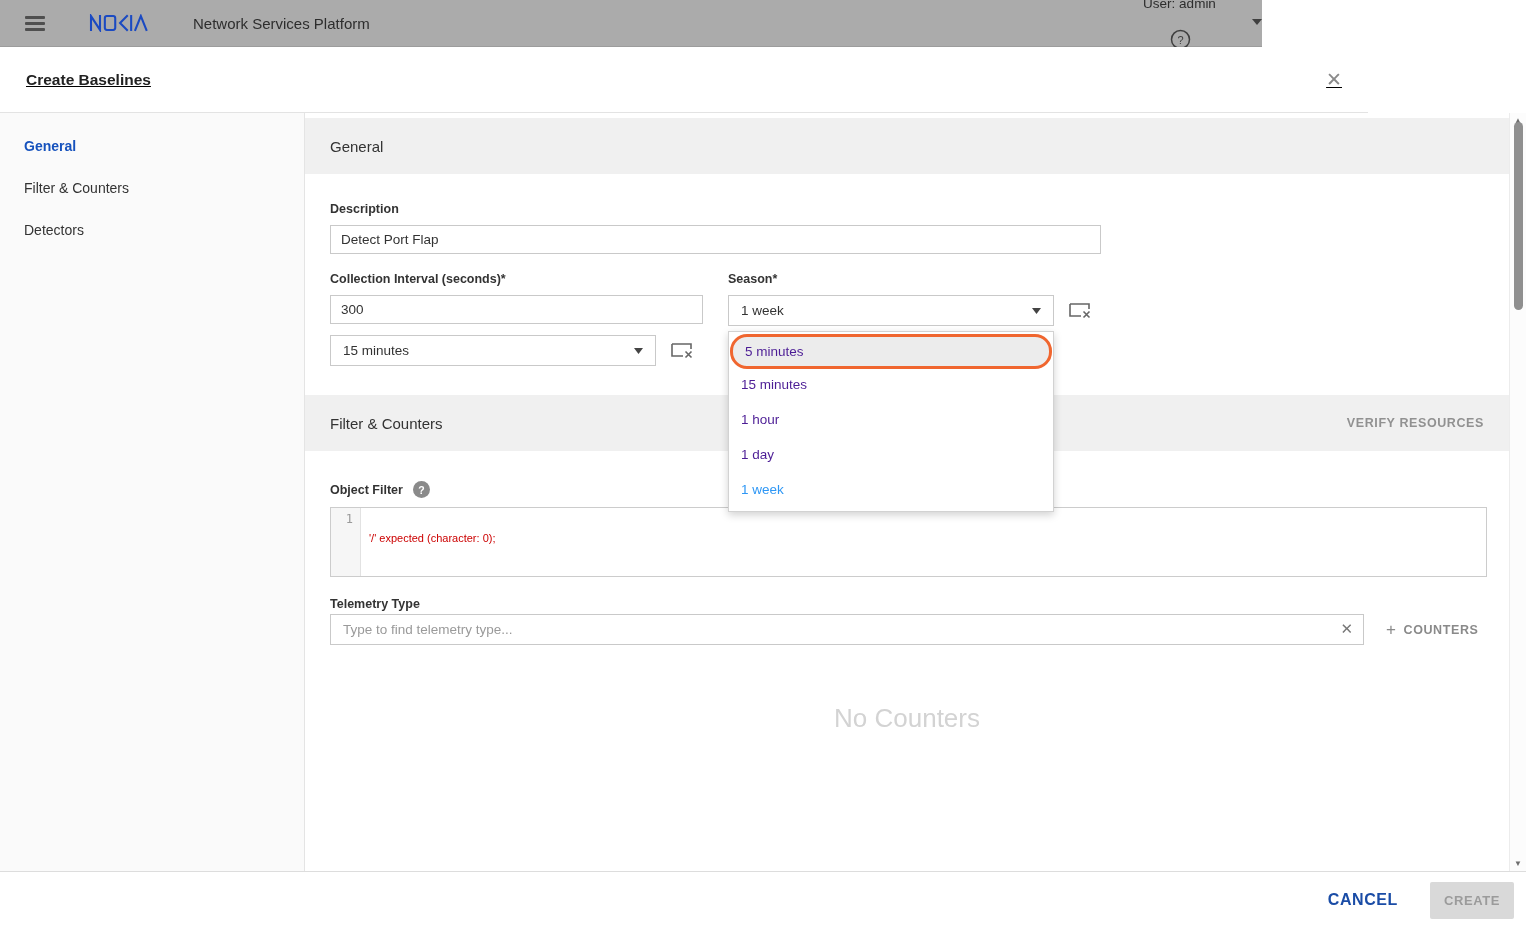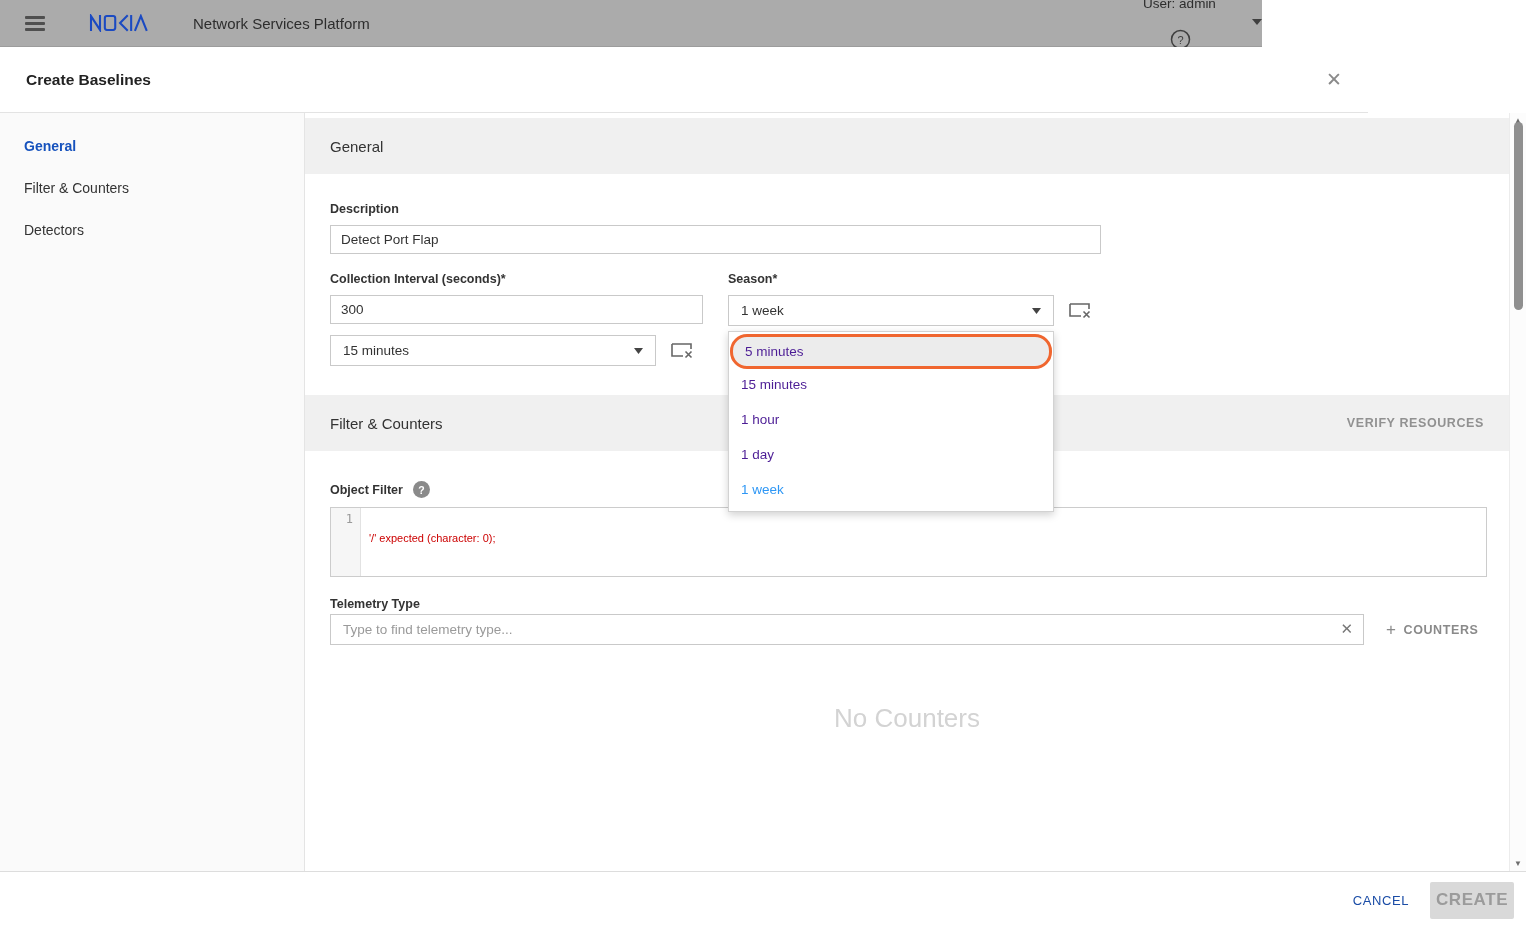--- a/index.html
+++ b/index.html
@@ -16,21 +16,21 @@
   .brand-logo { margin-left:40px; display:flex; align-items:center; }
   .app-title { margin-left:42px; font-size:15px; color:#2d2d2d; }
   .topbar-right { margin-left:auto; display:flex; align-items:center;flex-direction:column; }
   .user-label { font-size:13.5px; color:#2d2d2d; }
   .topbar-caret { margin-left:155px; cursor:pointer; }
   .topbar-help { margin-left:32px; margin-right:30px; cursor:pointer; display:flex; }
 
   
   .page-header { position:absolute; top:47px; left:0; width:1368px; height:66px;
                  background:#fff; border-bottom:1px solid #e3e3e3;
-                 display:flex; align-items:center; padding:0 26px; }
+                 display:flex; align-items:center; padding:0 26px;text-decoration:underline; }
   .page-title { font-size:15.5px; font-weight:bold; color:#222; }
   .close-x { margin-left:auto; font-size:19px; color:#8a8a8a; cursor:pointer; line-height:1; }
 
   
   .sidebar { position:absolute; top:113px; left:0; width:305px; height:758px;
              background:#fafafa; border-right:1px solid #e4e4e4; padding-top:12px; }
   .side-item { height:42px; line-height:42px; padding-left:24px; font-size:14px;
                color:#333; cursor:pointer; }
   .side-item.active { color:#1652bd; font-weight:bold; }
 
@@ -104,24 +104,24 @@
                     font-size:8px; color:#6e6e6e; cursor:pointer; }
   .vscroll .up { top:3px; } .vscroll .down { bottom:3px; }
   .vscroll .thumb { position:absolute; left:4px; top:9px; width:9px; height:188px;
                     background:#8f8f8f; border-radius:5px; cursor:pointer; }
 
   
   .footer { position:absolute; top:871px; left:0; width:1526px; height:57px;
             background:#fff; border-top:1px solid #ddd;
             display:flex; align-items:center; justify-content:flex-end; padding-right:12px; }
   .cancel-btn { background:none; border:none; font-family:"Liberation Sans",sans-serif;
-                font-size:13px; font-weight:normal; letter-spacing:0.6px; color:#1a4ca6;
-                cursor:pointer; margin-right:21px; }
+                font-size:16px; font-weight:bold; letter-spacing:0.6px; color:#1a4ca6;
+                cursor:pointer; margin-right:32px; }
   .create-btn { width:84px; height:37px; background:#d9d9d9; border:none; border-radius:2px;
-                font-family:"Liberation Sans",sans-serif; font-size:17px; font-weight:bold;
+                font-family:"Liberation Sans",sans-serif; font-size:13px; font-weight:bold;
                 letter-spacing:0.6px; color:#9b9b9b; cursor:default;text-align:center; }
 </style>
 </head>
 <body>
 
 <div class="screen">
 
   <header class="topbar">
     <div class="hamburger">
       <span></span>

